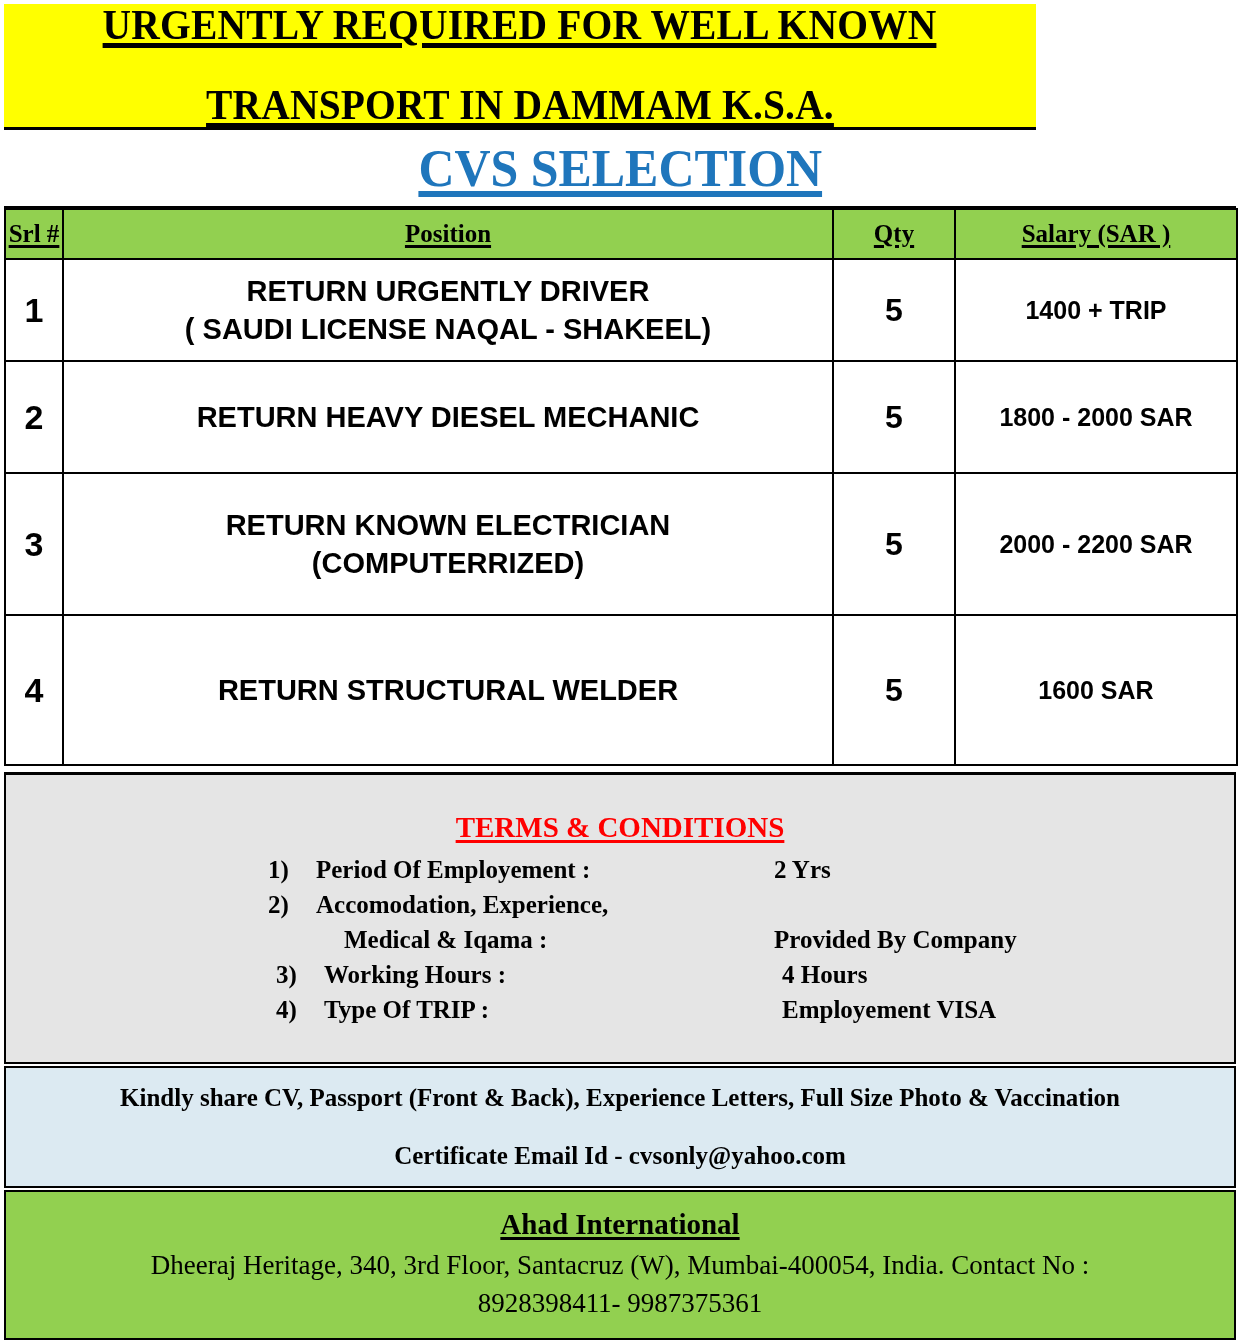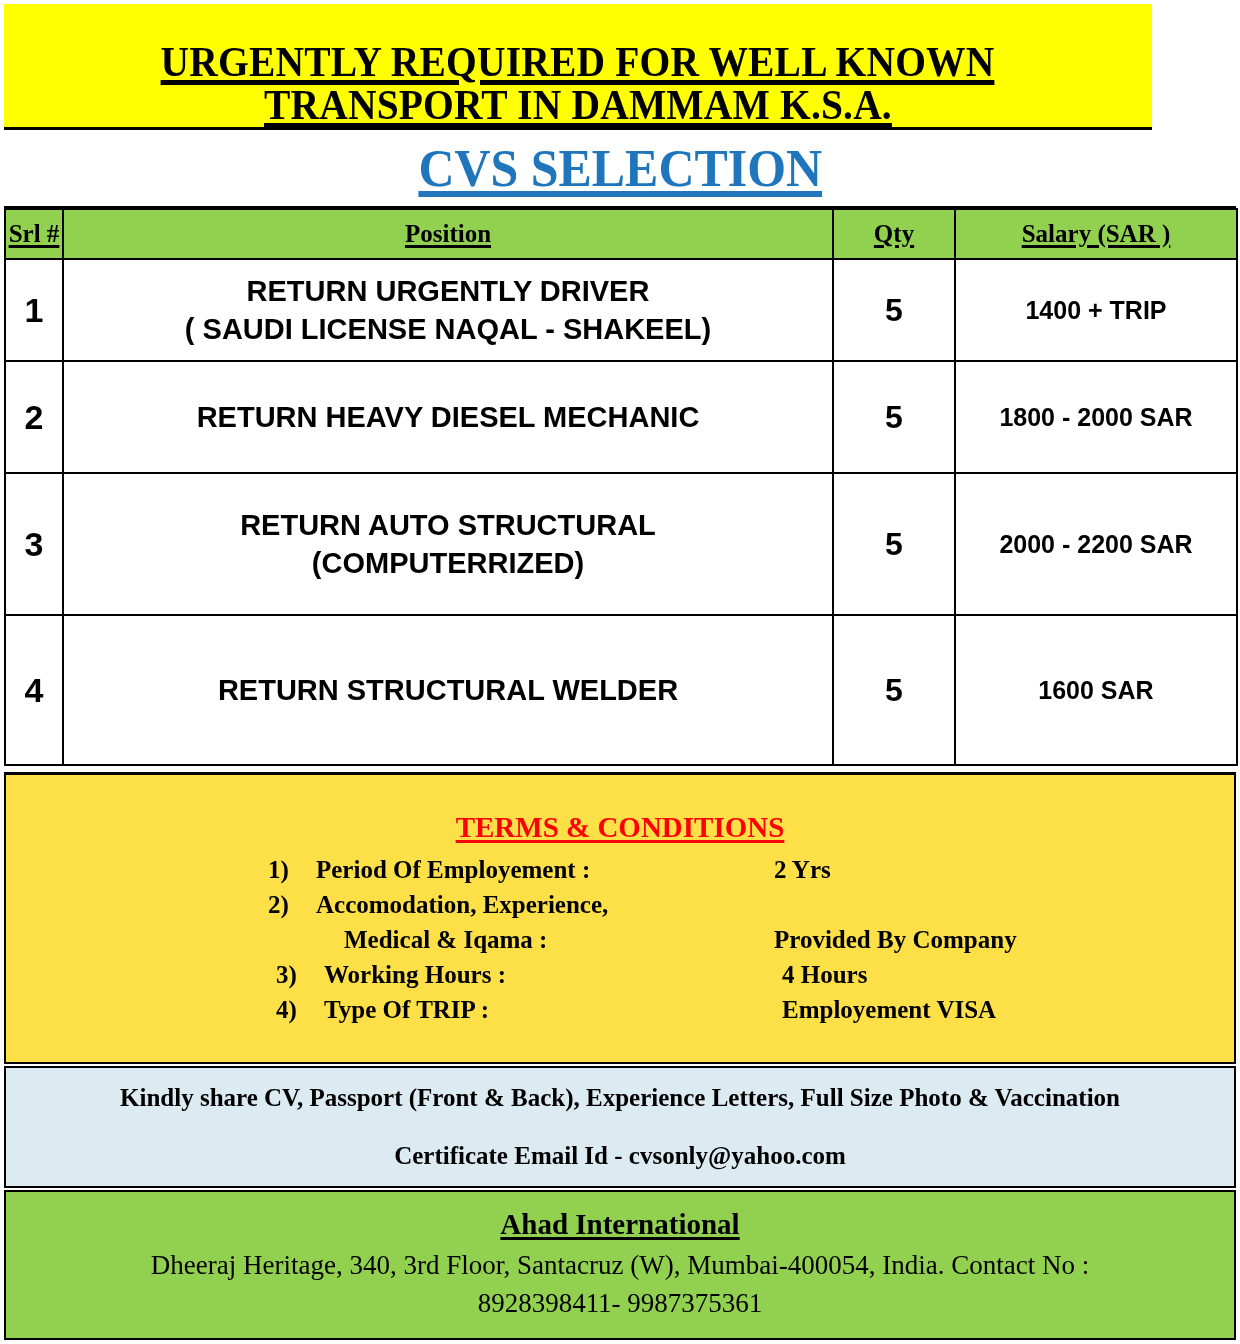--- a/index.html
+++ b/index.html
@@ -19,29 +19,29 @@
     position: relative;
     box-sizing: border-box;
     background: #ffffff;
   }
 
   
   .banner {
     position: absolute;
     left: 4px;
     top: 4px;
-    width: 1148px;
+    width: 1032px;
     height: 126px;
     background: #FFFF00;
     border-bottom: 3px solid #000000;
     box-sizing: border-box;
     display: flex;
     flex-direction: column;
     align-items: center;
-    justify-content: flex-end;
+    justify-content: space-between;
   }
   .banner-line {
     font-family: "Liberation Serif", serif;
     font-weight: bold;
     font-size: 42px;
     line-height: 1.03;
     letter-spacing: 0.2px;
     color: #000000;
     text-align: center;
     white-space: nowrap;
@@ -146,21 +146,21 @@
   .row-3 td { height: 140px; }
   .row-4 td { height: 148px; }
 
   
   .terms {
     position: absolute;
     left: 4px;
     top: 772px;
     width: 1232px;
     height: 292px;
-    background: #fde047;
+    background: #e5e5e5;
     border: 2px solid #000000;
     border-top: 3px solid #000000;
     box-sizing: border-box;
   }
   .terms-title {
     text-align: center;
     margin-top: 36px;
     font-family: "Liberation Serif", serif;
     font-weight: bold;
     font-size: 29px;
@@ -314,21 +314,21 @@
         <td class="cell-srl">2</td>
         <td class="cell-pos">
           <div>RETURN HEAVY DIESEL MECHANIC</div>
         </td>
         <td class="cell-qty">5</td>
         <td class="cell-sal">1800 - 2000 SAR</td>
       </tr>
       <tr class="row-3">
         <td class="cell-srl">3</td>
         <td class="cell-pos">
-          <div>RETURN AUTO STRUCTURAL</div>
+          <div>RETURN KNOWN ELECTRICIAN</div>
           <div>(COMPUTERRIZED)</div>
         </td>
         <td class="cell-qty">5</td>
         <td class="cell-sal">2000 - 2200 SAR</td>
       </tr>
       <tr class="row-4">
         <td class="cell-srl">4</td>
         <td class="cell-pos">
           <div>RETURN STRUCTURAL WELDER</div>
         </td>

